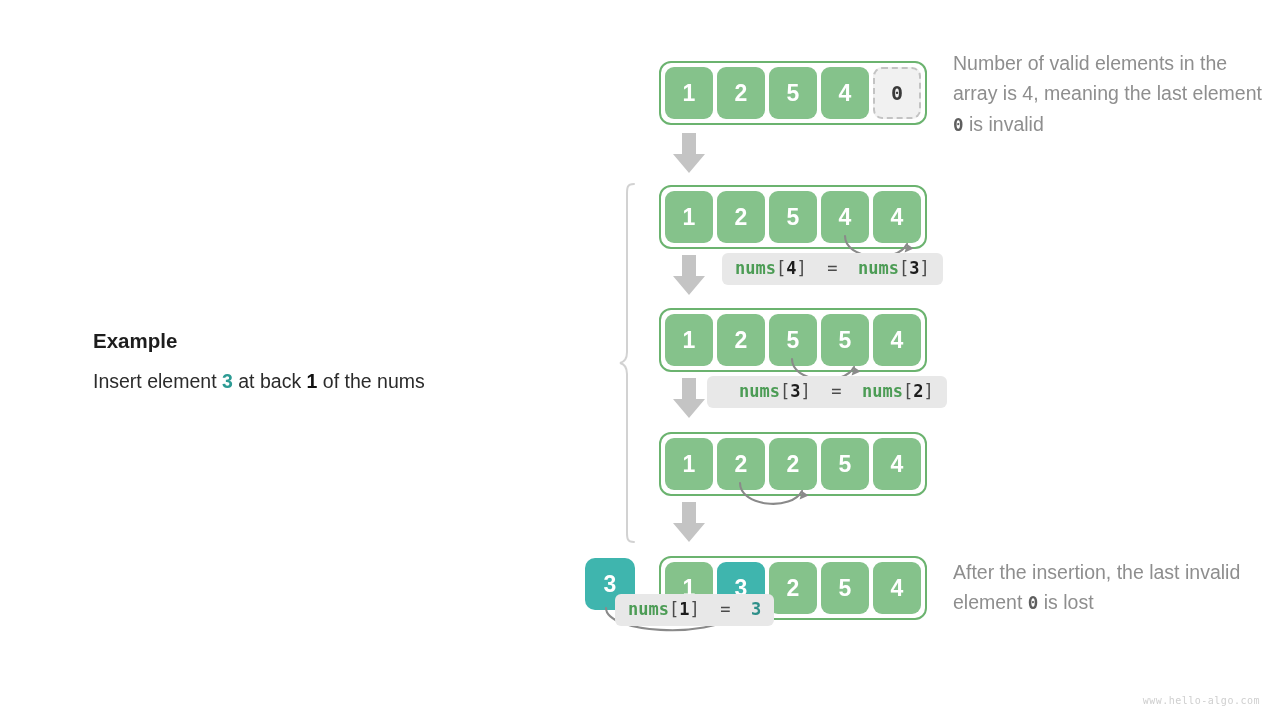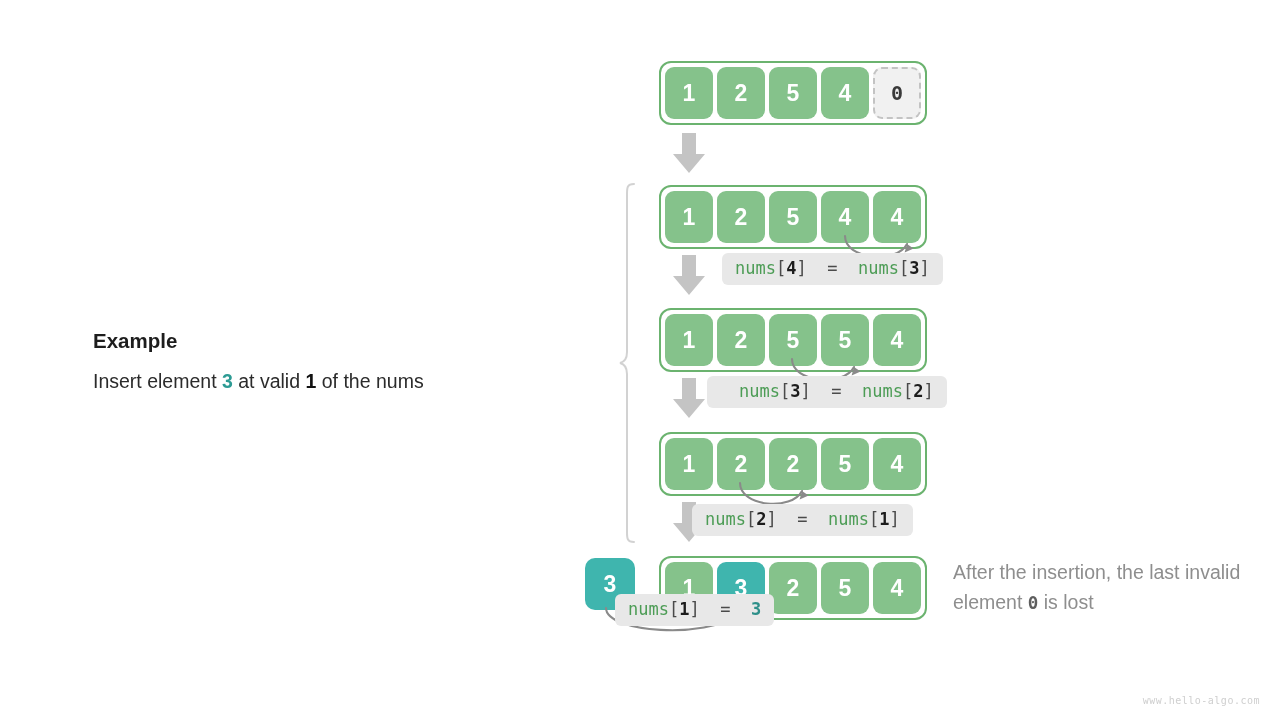--- a/index.html
+++ b/index.html
@@ -56,21 +56,21 @@
   .codelabel{
     position:absolute;
     background:#e8e8e8;
     border-radius:6px;
     padding:5px 13px 6px 13px;
     font-family:"DejaVu Sans Mono","Liberation Mono",monospace;
     font-size:17px;
     white-space:nowrap;
     line-height:1.25;
   }
-  .codelabel .nm{color:#4c9c55;font-weight:400;}
+  .codelabel .nm{color:#4c9c55;font-weight:700;}
   .codelabel .br{color:#4a4a4a;}
   .codelabel .ix{color:#1c1c1c;font-weight:700;}
   .codelabel .eq{color:#4a4a4a;}
   .codelabel .val{color:#2d8f89;font-weight:700;}
 
   
   .note{
     position:absolute;
     color:#8e8e8e;
     font-size:19.5px;
@@ -110,36 +110,39 @@
   }
   svg{display:block;overflow:visible;}
 </style>
 </head>
 <body>
 
 <div class="stage">
 
   <div class="ex-title" style="left:93px;top:329px;">Example</div>
   <div class="ex-body" style="left:93px;top:370px;">
-    <span>Insert element </span><span class="teal">3</span><span> at valid </span><span class="bold">1</span><span> of the nums</span>
+    <span>Insert element </span><span class="teal">3</span><span> at back </span><span class="bold">1</span><span> of the nums</span>
   </div>
 
 
   <svg style="position:absolute;left:618px;top:182px;" width="22" height="362">
     <path d="M16 2 C9 2 9 6 9 12 L9 170 C9 177 6 180 2 181 C6 182 9 185 9 192 L9 350 C9 356 9 360 16 360" fill="none" stroke="#d2d2d2" stroke-width="2" stroke-linecap="round"></path>
   </svg>
 
   <div class="array" style="left:659px;top:61px;">
     <div class="cell">1</div>
     <div class="cell">2</div>
     <div class="cell">5</div>
     <div class="cell">4</div>
     <div class="cell invalid">0</div>
   </div>
 
+  <div class="note" style="left:953px;top:48px;">
+    <span>Number of valid elements in the array is 4, meaning the last element </span><b>0</b><span> is invalid</span>
+  </div>
 
   <svg class="downarrow" style="left:671px;top:133px;" width="36" height="42">
     <path d="M11 0 L25 0 L25 21 L34 21 L18 40 L2 21 L11 21 Z" fill="#c4c4c4"></path>
   </svg>
 
   <div class="array" style="left:659px;top:185px;">
     <div class="cell">1</div>
     <div class="cell">2</div>
     <div class="cell">5</div>
     <div class="cell">4</div>
@@ -190,23 +193,20 @@
 
   <svg style="position:absolute;left:730px;top:481px;" width="100" height="32">
     <path d="M10 2 C10 26 62 30 72 10" fill="none" stroke="#8a8a8a" stroke-width="2.1" stroke-linecap="round"></path>
     <path d="M72 10 L64 14 L73 18 Z" fill="#8a8a8a" transform="rotate(-48 72 10)"></path>
   </svg>
 
   <svg class="downarrow" style="left:671px;top:502px;" width="36" height="42">
     <path d="M11 0 L25 0 L25 21 L34 21 L18 40 L2 21 L11 21 Z" fill="#c4c4c4"></path>
   </svg>
 
-  <div class="codelabel" style="left:692px;top:504px;">
-    <span class="nm">nums</span><span class="br">[</span><span class="ix">2</span><span class="br">]</span>&nbsp;&nbsp;<span class="eq">=</span>&nbsp;&nbsp;<span class="nm">nums</span><span class="br">[</span><span class="ix">1</span><span class="br">]</span>
-  </div>
 
   <div class="loose-cell" style="left:585px;top:558px;">3</div>
 
   <div class="array" style="left:659px;top:556px;">
     <div class="cell">1</div>
     <div class="cell teal">3</div>
     <div class="cell">2</div>
     <div class="cell">5</div>
     <div class="cell">4</div>
   </div>

